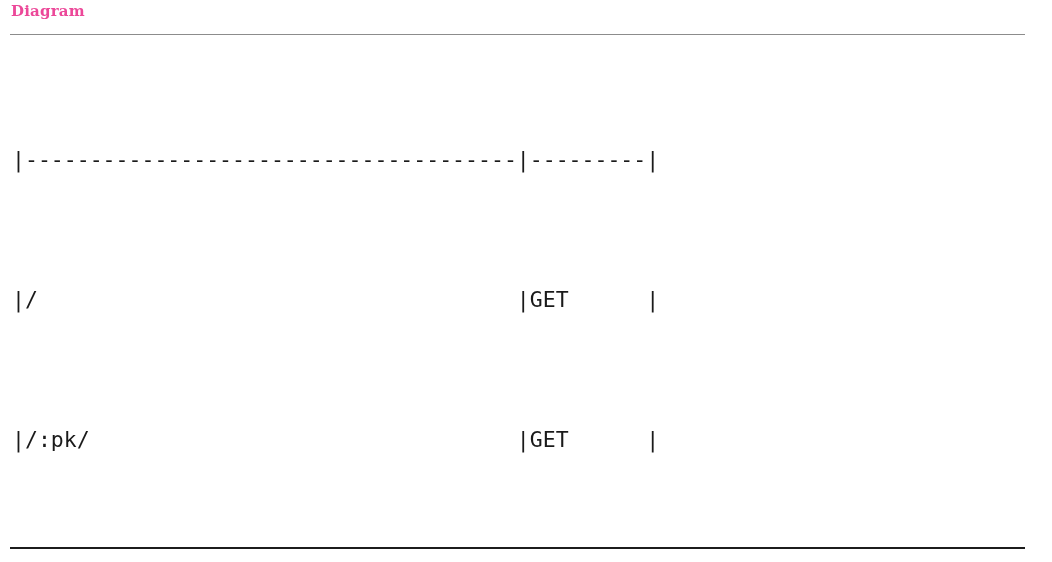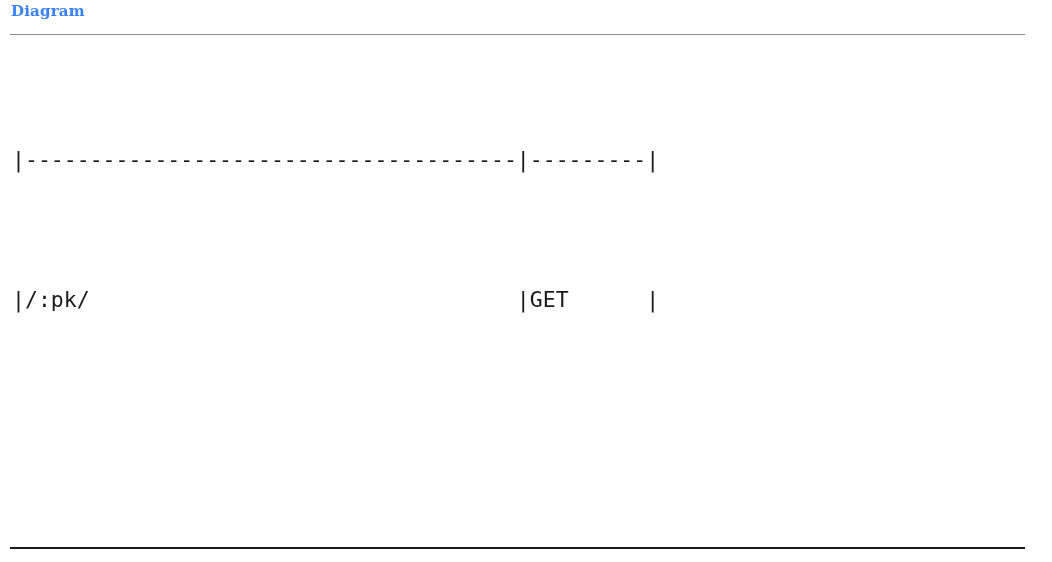--- a/index.html
+++ b/index.html
@@ -20,21 +20,21 @@
     box-sizing: border-box;
   }
   .title {
     position: absolute;
     left: 11px;
     top: 1px;
     font-family: "DejaVu Serif", serif;
     font-weight: bold;
     font-size: 15px;
     line-height: 20px;
-    color: #3b82f6;
+    color: #ec4899;
     letter-spacing: 0.2px;
     white-space: pre;
   }
   .rule-top {
     position: absolute;
     left: 10px;
     top: 34px;
     width: 1015px;
     height: 0;
     border-top: 1px solid #8c8c8c;
@@ -72,20 +72,21 @@
 <body>
 
 <div class="page">
 
   <div class="title">Diagram</div>
 
   <div class="rule-top"></div>
 
   <div class="ascii-table">
     <span class="ascii-row">|--------------------------------------|---------|</span>
+    <span class="ascii-row">|/                                     |GET      |</span>
     <span class="ascii-row">|/:pk/                                 |GET      |</span>
     
     
     
     
     
     
     
   </div>
 

